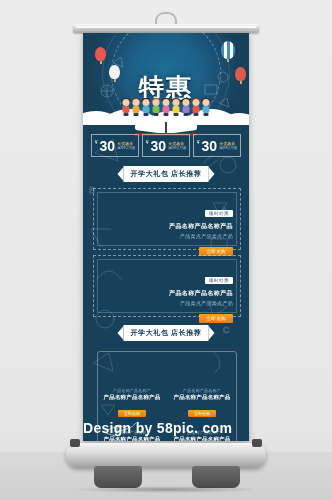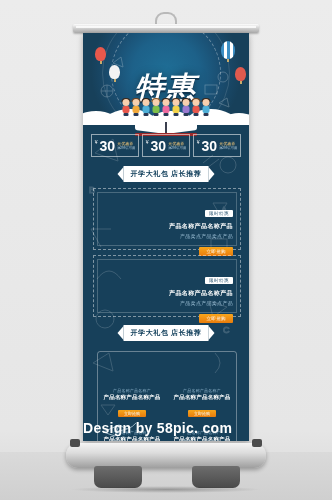--- a/index.html
+++ b/index.html
@@ -45,21 +45,21 @@
           radial-gradient(circle at 50% 42%, #1f6e96 0%, #1d6189 34%, #1a4d70 56%, #17405a 76%);}
   .hero .ring{position:absolute;left:50%;top:40px;transform:translate(-50%,-50%);
         width:108px;height:108px;border-radius:50%;border:1px dashed rgba(255,255,255,.33);}
   .hero .ring2{position:absolute;left:50%;top:40px;transform:translate(-50%,-50%);
         width:126px;height:126px;border-radius:50%;border:1px solid rgba(255,255,255,.12);}
 
   .title1,.title2{position:absolute;left:0;right:0;text-align:center;
         color:#eaf6ff;font-weight:bold;letter-spacing:2px;
         text-shadow:0 2px 0 #0f3550, 0 0 8px rgba(0,0,0,.45);}
   .title1{top:15px;font-size:25px;line-height:25px;}
-  .title2{top:42px;font-size:29px;line-height:25px;color:#ffffff;font-style:italic;}
+  .title2{top:42px;font-size:25px;line-height:25px;color:#ffffff;}
 
   .subbar{position:absolute;left:50%;top:84px;transform:translateX(-50%);
         background:linear-gradient(180deg,#f6a019,#e8760f);
         color:#fff;font-size:6px;line-height:9px;padding:1px 9px;border-radius:1px;
         letter-spacing:1px;white-space:nowrap;}
 
   
   .balloon{position:absolute;width:11px;height:14px;border-radius:50% 50% 45% 45%;}
   .balloon:after{content:"";position:absolute;left:50%;bottom:-3px;margin-left:-1px;width:2px;height:3px;background:#c8ab6a;}
   .cloudband{position:absolute;left:-6px;right:-6px;bottom:-4px;height:26px;}

